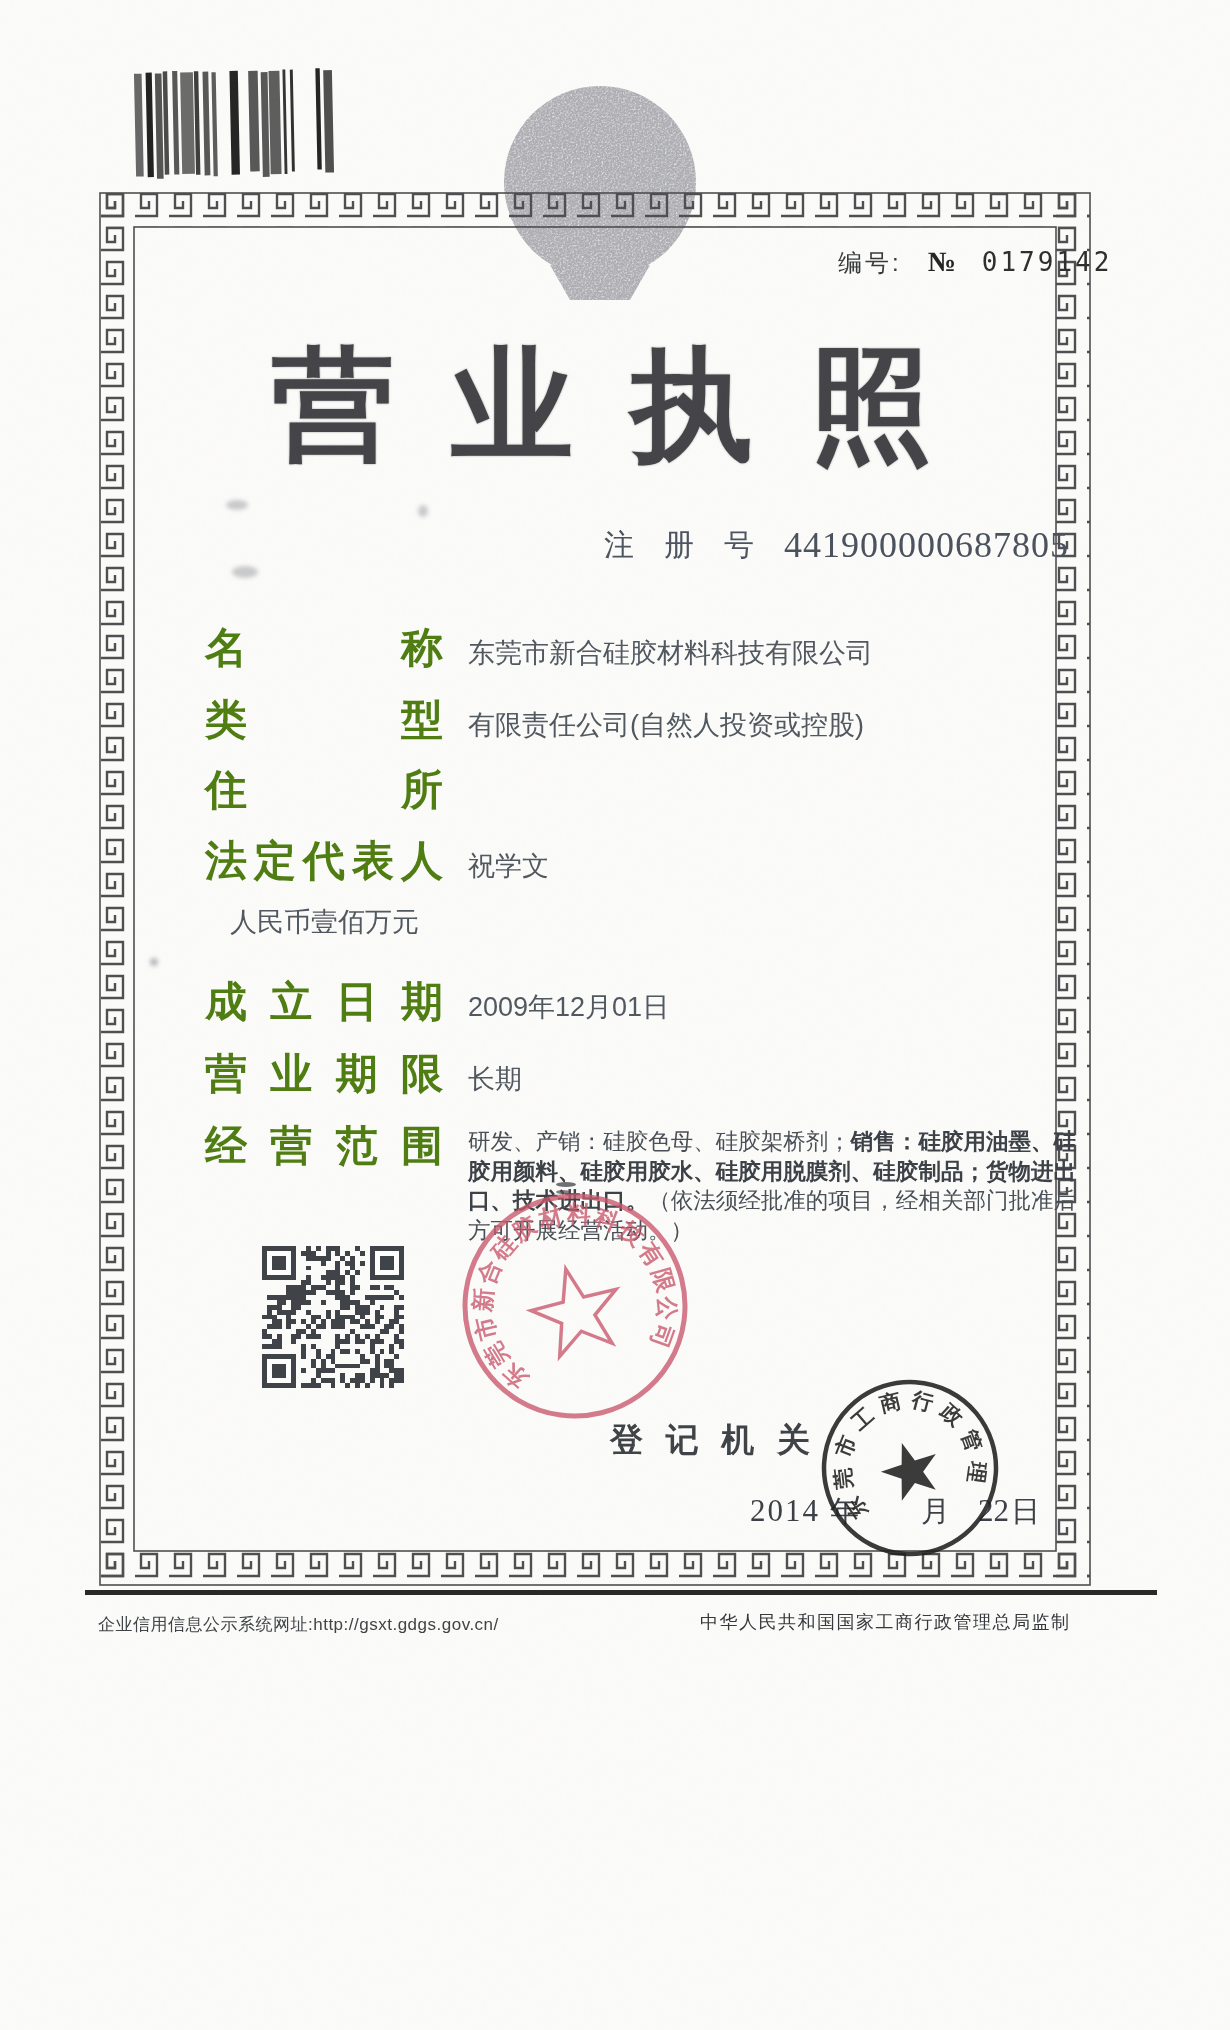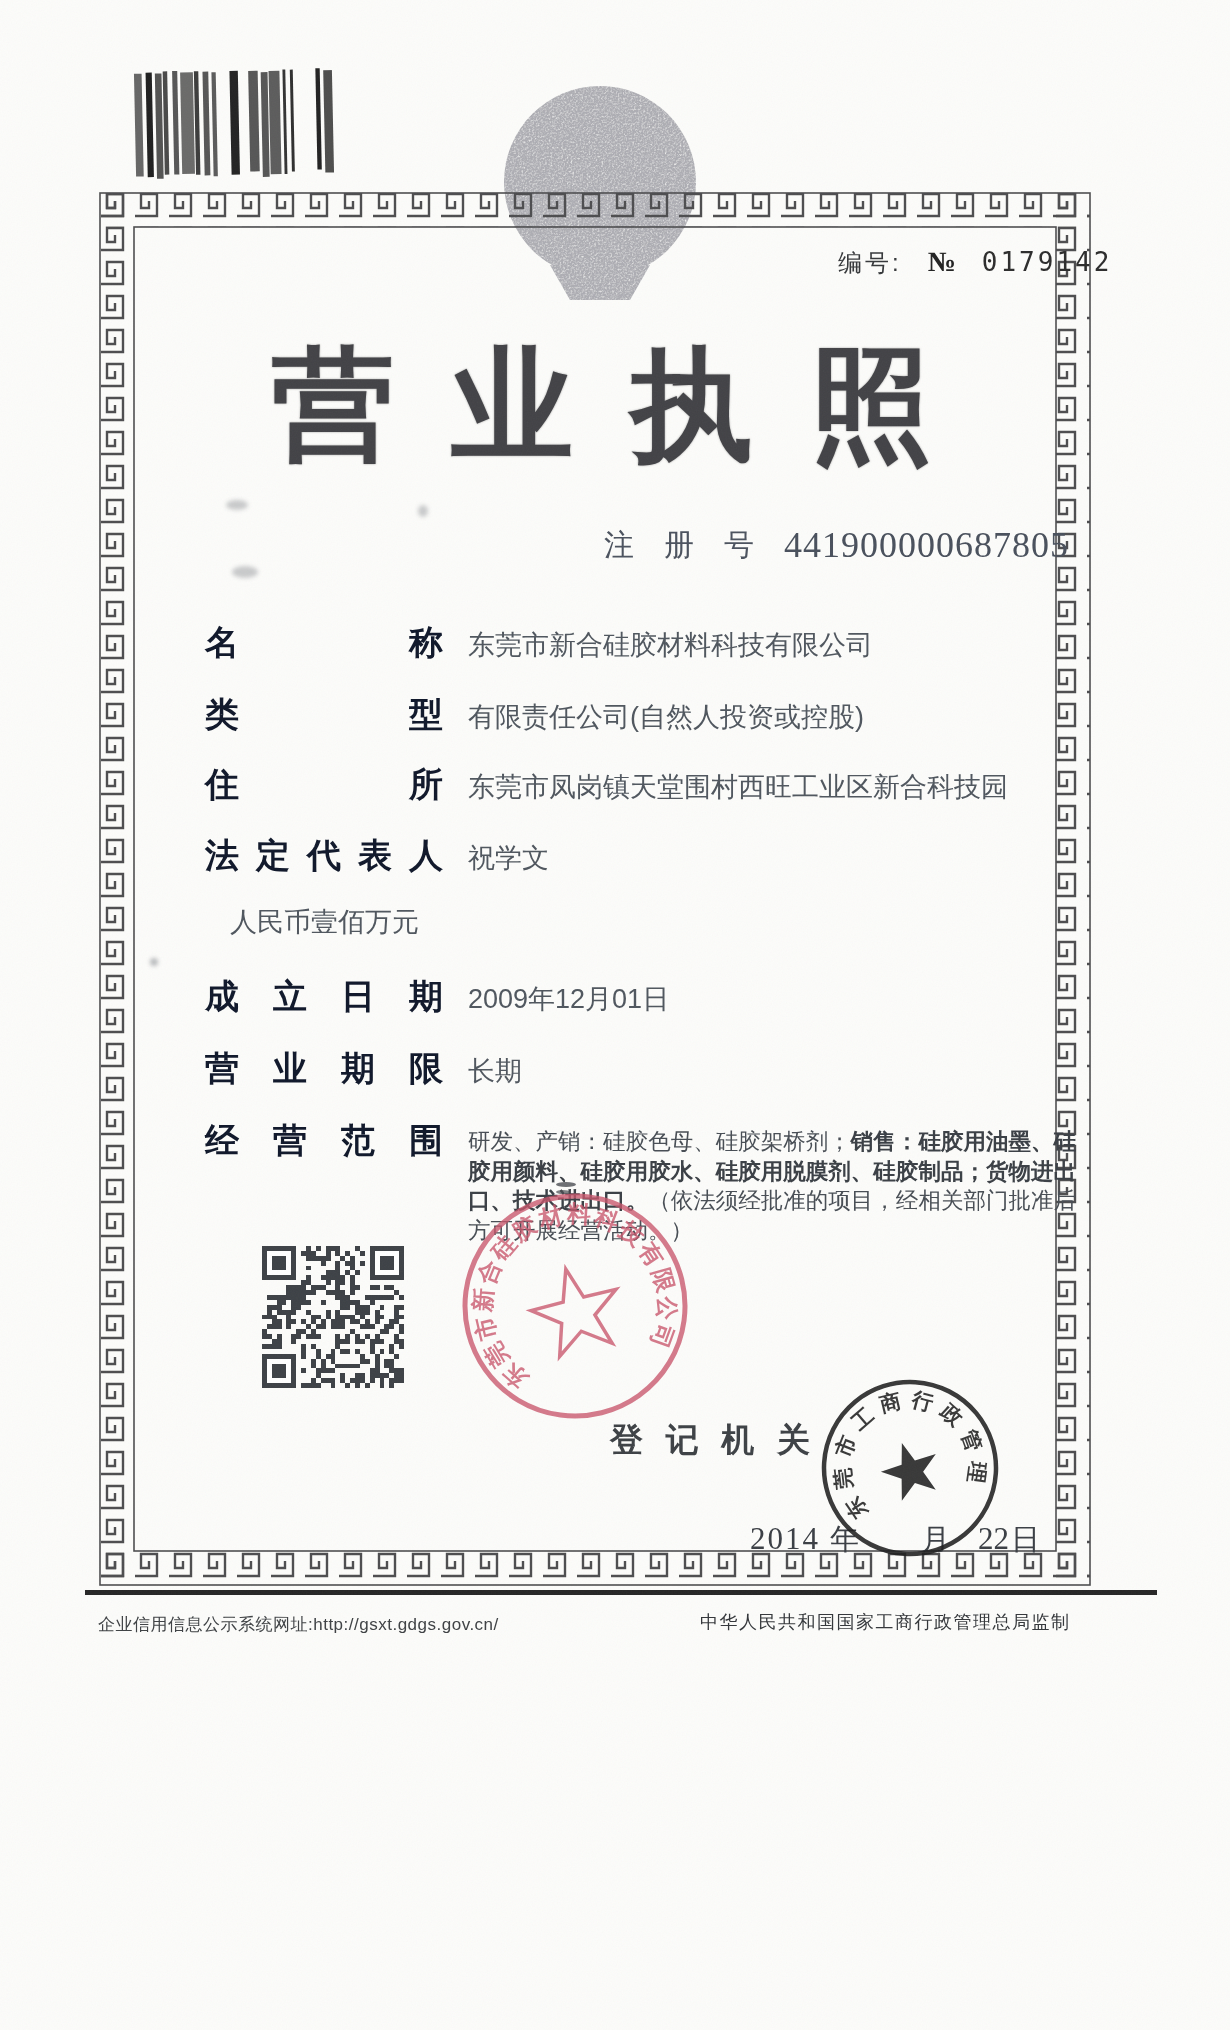--- a/index.html
+++ b/index.html
@@ -16,31 +16,31 @@
   
   #title{left:272px;top:338px;width:660px;font-size:122px;font-weight:bold;color:#424246;
          text-align:justify;text-align-last:justify;line-height:1.1;
          text-shadow:0 0 2px rgba(60,60,60,.55);}
   
   #regno{left:604px;top:524px;display:flex;align-items:center;}
   #regno .lbl{width:150px;font-size:30px;color:#4b525e;text-align:justify;text-align-last:justify;display:inline-block;}
   #regno .val{margin-left:30px;font-family:"Liberation Serif","DejaVu Serif",serif;font-size:36px;color:#49505c;letter-spacing:1px;}
   
   .row{position:absolute;left:205px;display:flex;align-items:baseline;}
-  .row .lbl{display:inline-block;width:238px;font-size:34px;font-weight:600;color:#0f172a;
+  .row .lbl{display:inline-block;width:238px;font-size:42px;font-weight:600;color:#4d7c0f;
             text-align:justify;text-align-last:justify;}
   .row .val{margin-left:25px;font-size:27px;color:#4f565e;white-space:nowrap;}
   #scope-text{left:468px;top:1127px;width:608px;font-size:22.5px;line-height:29.5px;color:#474d54;text-align:justify;}
   #scope-text b{color:#3a3f45;}
   
   #qr{left:262px;top:1246px;width:142px;height:142px;}
   
   #registrar{left:610px;top:1418px;width:200px;font-size:33px;font-weight:600;color:#3d4145;
              text-align:justify;text-align-last:justify;}
-  #issue-date{left:750px;top:1492px;display:flex;align-items:baseline;font-size:29px;color:#3a3e44;margin-top:28px;}
+  #issue-date{left:750px;top:1492px;display:flex;align-items:baseline;font-size:29px;color:#3a3e44;}
   #issue-date .yr{font-family:"Liberation Serif","DejaVu Serif",serif;font-size:31px;letter-spacing:2px;}
   #issue-date .yc{margin-left:10px;}
   #issue-date .mc{margin-left:62px;}
   #issue-date .dd{margin-left:28px;font-family:"Liberation Serif","DejaVu Serif",serif;font-size:31px;}
   #issue-date .dc{margin-left:2px;}
   
   #footer-rule{left:85px;top:1590px;width:1072px;height:5px;background:#262626;}
   #footer-left{left:98px;top:1613px;font-size:17px;color:#3e4144;letter-spacing:.5px;}
   #footer-right{left:700px;top:1610px;font-size:18px;color:#33363a;letter-spacing:1.5px;}
   
@@ -124,21 +124,20 @@
   <div class="row" style="top:620px">
     <span class="lbl">名称</span>
     <span class="val">东莞市新合硅胶材料科技有限公司</span>
   </div>
   <div class="row" style="top:692px">
     <span class="lbl">类型</span>
     <span class="val">有限责任公司(自然人投资或控股)</span>
   </div>
   <div class="row" style="top:762px">
     <span class="lbl">住所</span>
-    <span class="val">东莞市凤岗镇天堂围村西旺工业区新合科技园</span>
   </div>
   <div class="row" style="top:833px">
     <span class="lbl">法定代表人</span>
     <span class="val">祝学文</span>
   </div>
   <div class="row" style="top:904px">
     <span class="val">人民币壹佰万元</span>
   </div>
   <div class="row" style="top:974px">
     <span class="lbl">成立日期</span>

